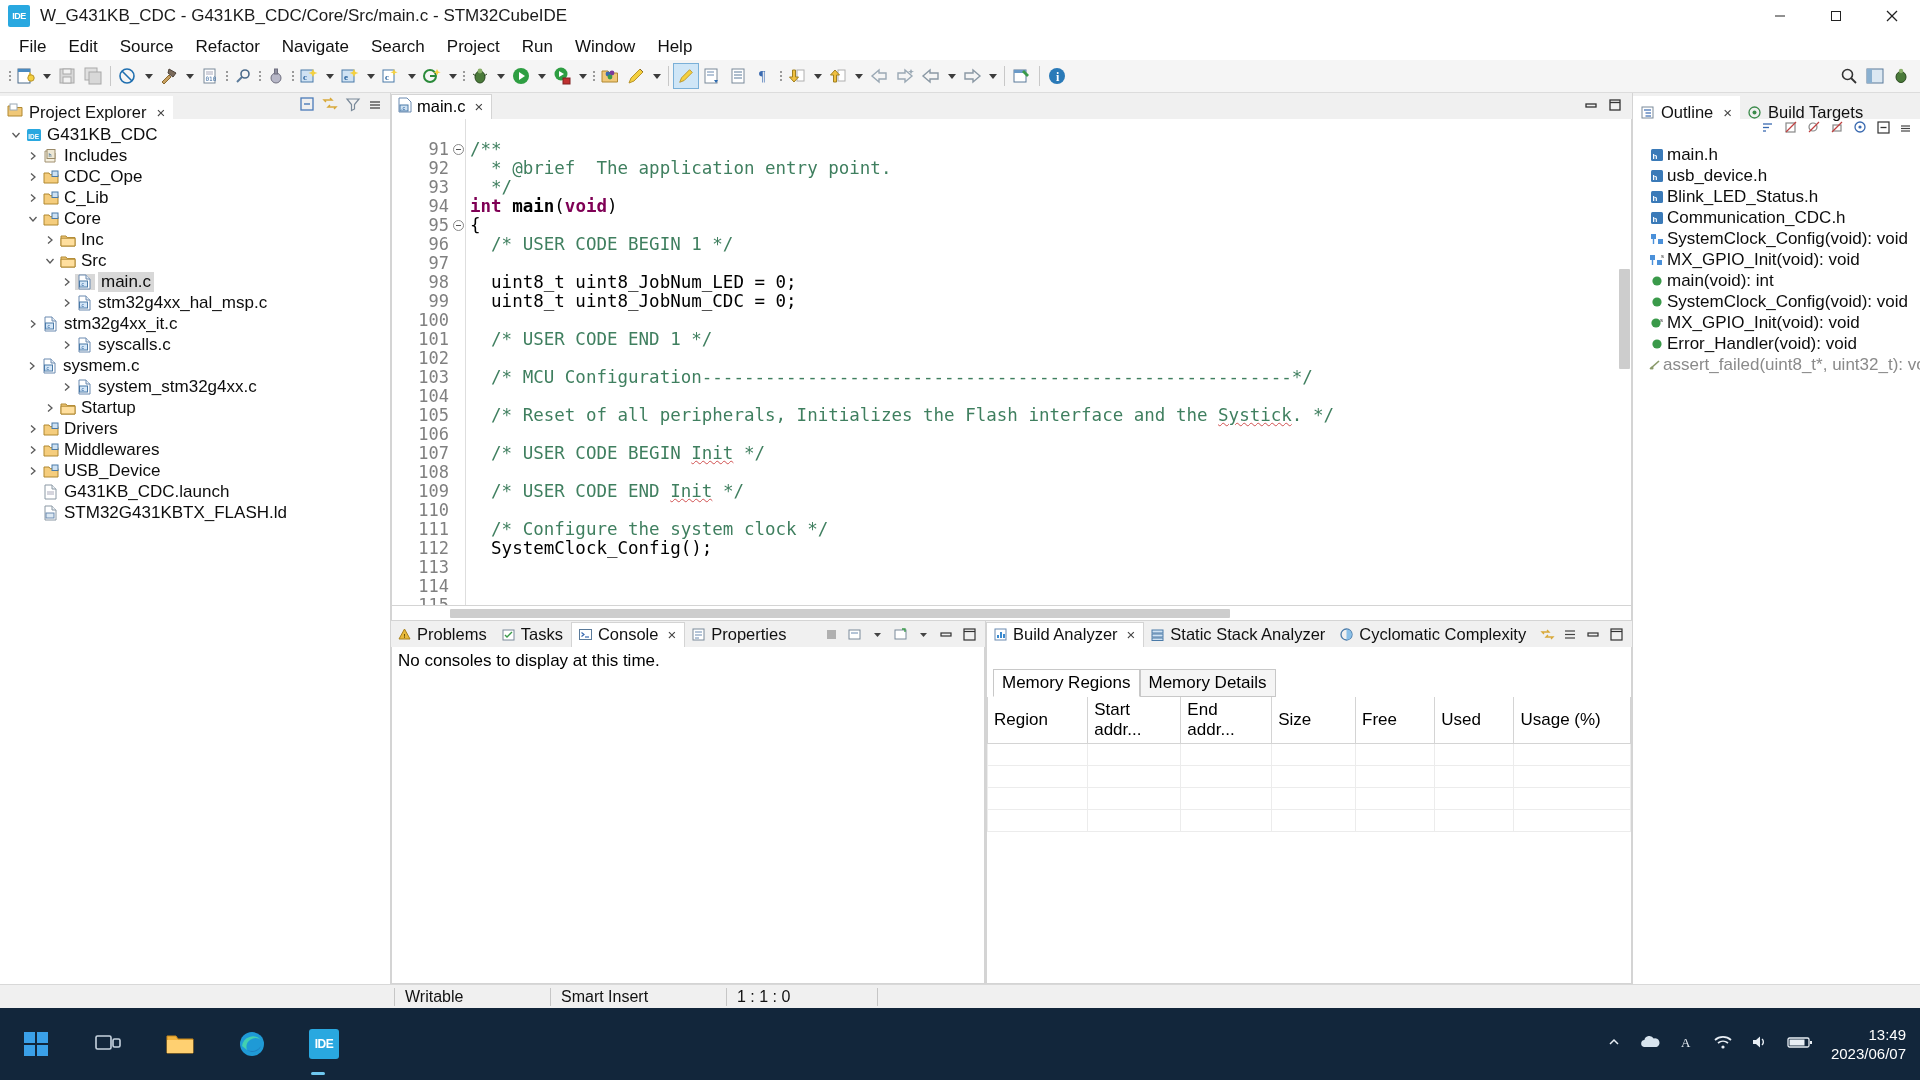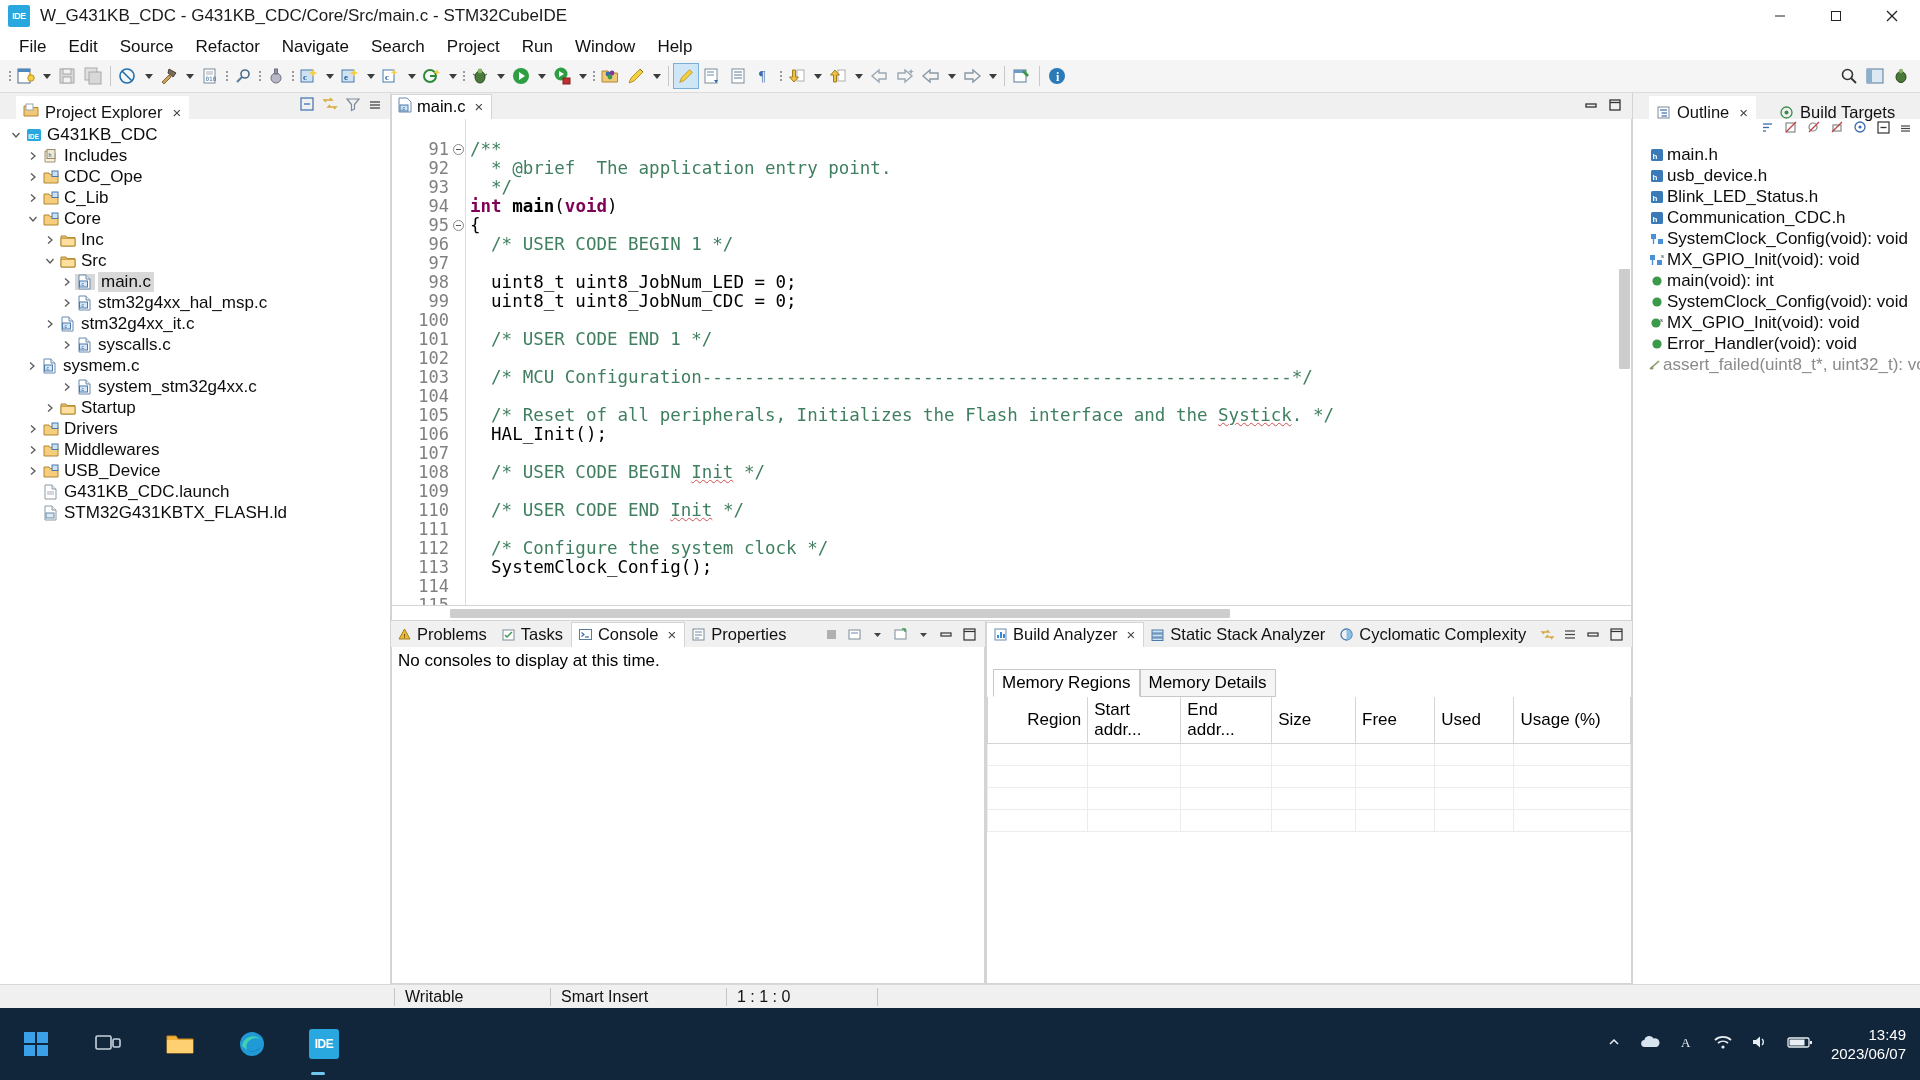--- a/index.html
+++ b/index.html
@@ -38,21 +38,21 @@
   .tb-dots i { width:2px; height:2px; background:#9a9a9a; display:block; }
   .tb-spacer { flex:1; }
 
   
   .body { flex:1; display:flex; min-height:0; background:#f0f0f0; }
 
   
   .left-pane { width:391px; display:flex; flex-direction:column; background:#ffffff; border-right:1px solid #d4d4d4; }
   .view-tabbar { height:26px; display:flex; align-items:flex-end; background:#f0f0f0; position:relative; }
   .view-tab { display:flex; align-items:center; gap:6px; padding:12px 8px 3px 7px; height:25px; background:#ffffff;
-              border-top:2px solid #f0f0f0; font-size:16.5px; color:#111;margin-left:16px; }
+              border-top:2px solid #f0f0f0; font-size:16.5px; color:#111; }
   .view-tab.active { border-top:2px solid #f0f0f0; background:#fff; }
   .tab-close { font-size:15px; color:#444; margin-left:4px; line-height:1; }
   .view-tools { margin-left:auto; display:flex; align-items:center; gap:7px; padding-right:8px; height:25px; }
   .tree { flex:1; overflow:hidden; padding-top:5px; background:#fff; font-size:17px; }
   .row { height:21px; display:flex; align-items:center; white-space:nowrap; }
   .row .tw { width:16px; display:flex; align-items:center; justify-content:center; color:#5a5a5a; font-size:11px; }
   .row .ico { width:20px; display:flex; align-items:center; justify-content:center; margin-right:3px; }
   .row .lbl { font-size:17px; color:#0d0d0d; }
   .row.sel .lbl { background:#d8d8d8; padding:0 3px; }
   .row.sel .ico { background:#d8d8d8; }
@@ -594,21 +594,21 @@
             <span class="ico">
               <svg width="16" height="16" viewBox="0 0 16 16">
                 <path d="M2 1 h7 l4 4 v10 h-11 z" fill="#ffffff" stroke="#6a8ab0"></path>
                 <path d="M9 1 v4 h4" fill="#e8eef4" stroke="#6a8ab0"></path>
                 <rect x="2.5" y="7" width="8" height="6" fill="#d4e6f7" stroke="#4a7aa8"></rect>
                 <text x="3.2" y="12" font-size="5" fill="#1f5b99" font-family="sans-serif">.c</text>
               </svg>
             </span>
             <span class="lbl">stm32g4xx_hal_msp.c</span>
           </div>
-          <div class="row" style="padding-left: 42px;">
+          <div class="row" style="padding-left: 25px;">
             <span class="tw">
               <svg width="10" height="10" viewBox="0 0 10 10">
                 <path d="M3 1.5 L7 5 L3 8.5" fill="none" stroke="#5a5a5a" stroke-width="1.3"></path>
               </svg>
             </span>
             <span class="ico">
               <svg width="16" height="16" viewBox="0 0 16 16">
                 <path d="M2 1 h7 l4 4 v10 h-11 z" fill="#ffffff" stroke="#6a8ab0"></path>
                 <path d="M9 1 v4 h4" fill="#e8eef4" stroke="#6a8ab0"></path>
                 <rect x="2.5" y="7" width="8" height="6" fill="#d4e6f7" stroke="#4a7aa8"></rect>
@@ -847,21 +847,20 @@
               <div><span class="cm">  /* USER CODE BEGIN 1 */</span></div>
               <div>&nbsp;</div>
               <div><span>  uint8_t uint8_JobNum_LED = 0;</span></div>
               <div><span>  uint8_t uint8_JobNum_CDC = 0;</span></div>
               <div>&nbsp;</div>
               <div><span class="cm">  /* USER CODE END 1 */</span></div>
               <div>&nbsp;</div>
               <div><span class="cm">  /* MCU Configuration--------------------------------------------------------*/</span></div>
               <div>&nbsp;</div>
               <div><span class="cm">  /* Reset of all peripherals, Initializes the Flash interface and the </span><span class="cm sq">Systick</span><span class="cm">. */</span></div>
-              <div><span>  HAL_Init();</span></div>
               <div>&nbsp;</div>
               <div><span class="cm">  /* USER CODE BEGIN </span><span class="cm sq">Init</span><span class="cm"> */</span></div>
               <div>&nbsp;</div>
               <div><span class="cm">  /* USER CODE END </span><span class="cm sq">Init</span><span class="cm"> */</span></div>
               <div>&nbsp;</div>
               <div><span class="cm">  /* Configure the system clock */</span></div>
               <div><span>  SystemClock_Config();</span></div>
               <div>&nbsp;</div>
             </div>
           <div class="ed-vscroll">
@@ -1024,21 +1023,21 @@
               </div>
             </div>
           <div class="pane-body" style="padding:0;">
             <div class="ba-inner-tabs" id="ba-inner">
                 <div class="ba-it active">Memory Regions</div>
                 <div class="ba-it">Memory Details</div>
               </div>
             <table class="ba-table">
               <thead>
                   <tr id="ba-head">
-                    <th style="width: 86px; text-align: right;">Region</th>
+                    <th style="width: 86px;">Region</th>
                     <th style="width: 80px;">Start addr...</th>
                     <th style="width: 78px;">End addr...</th>
                     <th style="width: 72px;">Size</th>
                     <th style="width: 68px;">Free</th>
                     <th style="width: 68px;">Used</th>
                     <th style="width: 100px;">Usage (%)</th>
                   </tr>
                 </thead>
               <tbody id="ba-rows">
                   <tr>

